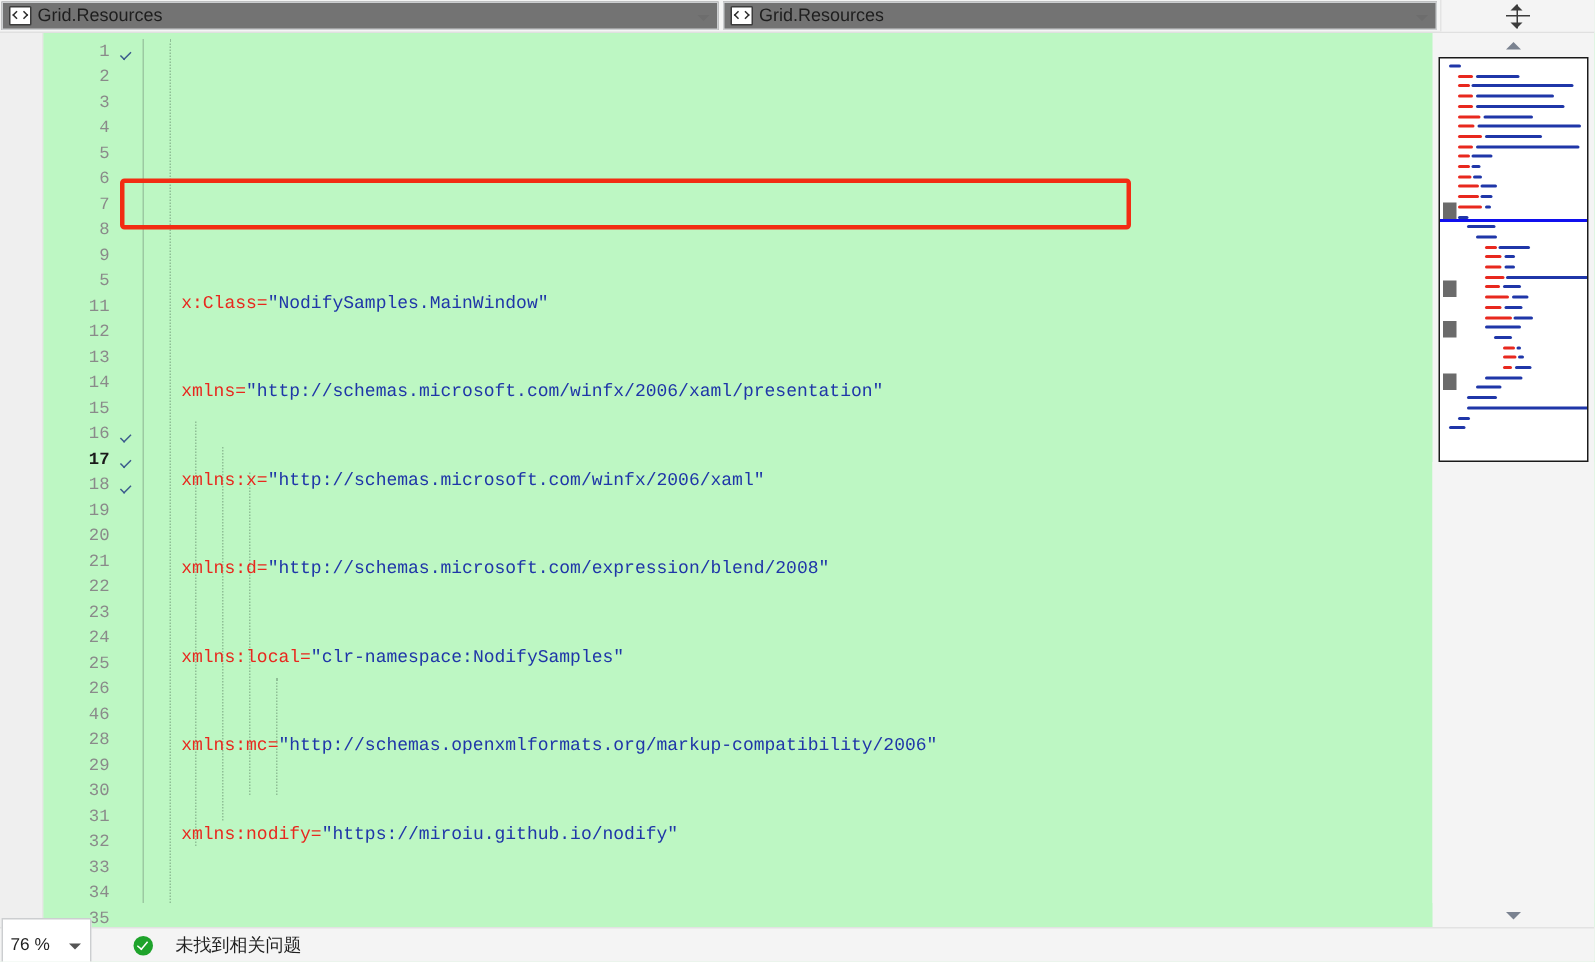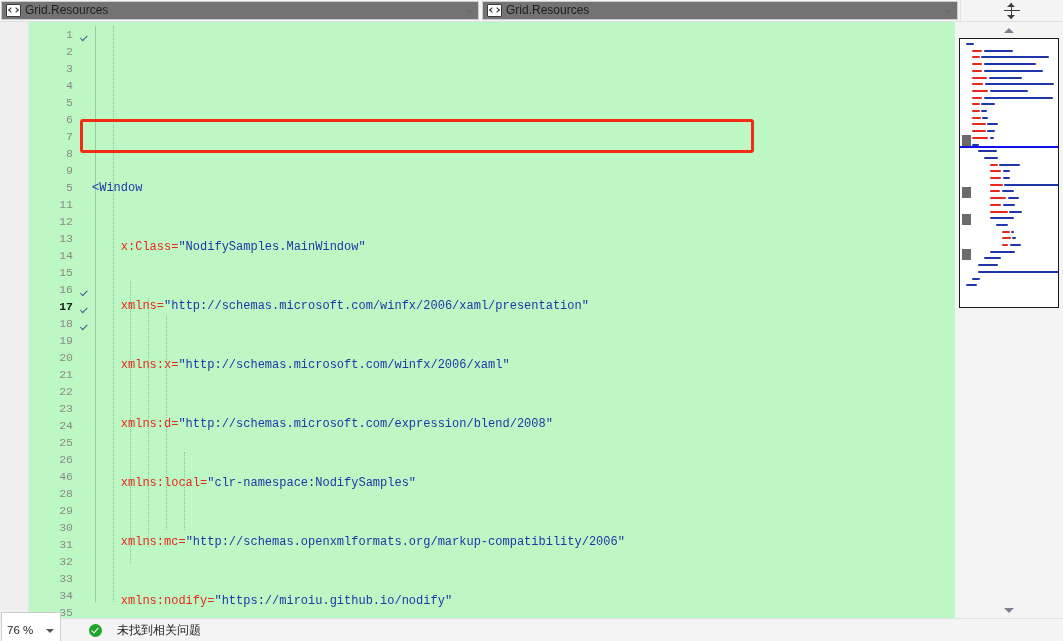--- a/index.html
+++ b/index.html
@@ -401,21 +401,20 @@
     <div class="code" id="code">
       
       <div class="guide dotted" style="left:21px;height:576px;"></div>
       <div class="guide" style="left:3px;height:576px;"></div>
       <div class="guide dotted" style="left:38px;top:259px;height:283px;"></div>
       <div class="guide dotted" style="left:56px;top:276px;height:249px;"></div>
       <div class="guide dotted" style="left:74px;top:293px;height:215px;"></div>
       <div class="guide dotted" style="left:92px;top:430px;height:78px;"></div>
 
       
-      <div class="line"><span class="tag">&lt;Window</span></div>
       
       <div class="line">    <span class="attr">x:Class=</span><span class="str">"NodifySamples.MainWindow"</span></div>
       
       <div class="line">    <span class="attr">xmlns=</span><span class="str">"http://schemas.microsoft.com/winfx/2006/xaml/presentation"</span></div>
       
       <div class="line">    <span class="attr">xmlns:x=</span><span class="str">"http://schemas.microsoft.com/winfx/2006/xaml"</span></div>
       
       <div class="line">    <span class="attr">xmlns:d=</span><span class="str">"http://schemas.microsoft.com/expression/blend/2008"</span></div>
       
       <div class="line">    <span class="attr">xmlns:local=</span><span class="str">"clr-namespace:NodifySamples"</span></div>

